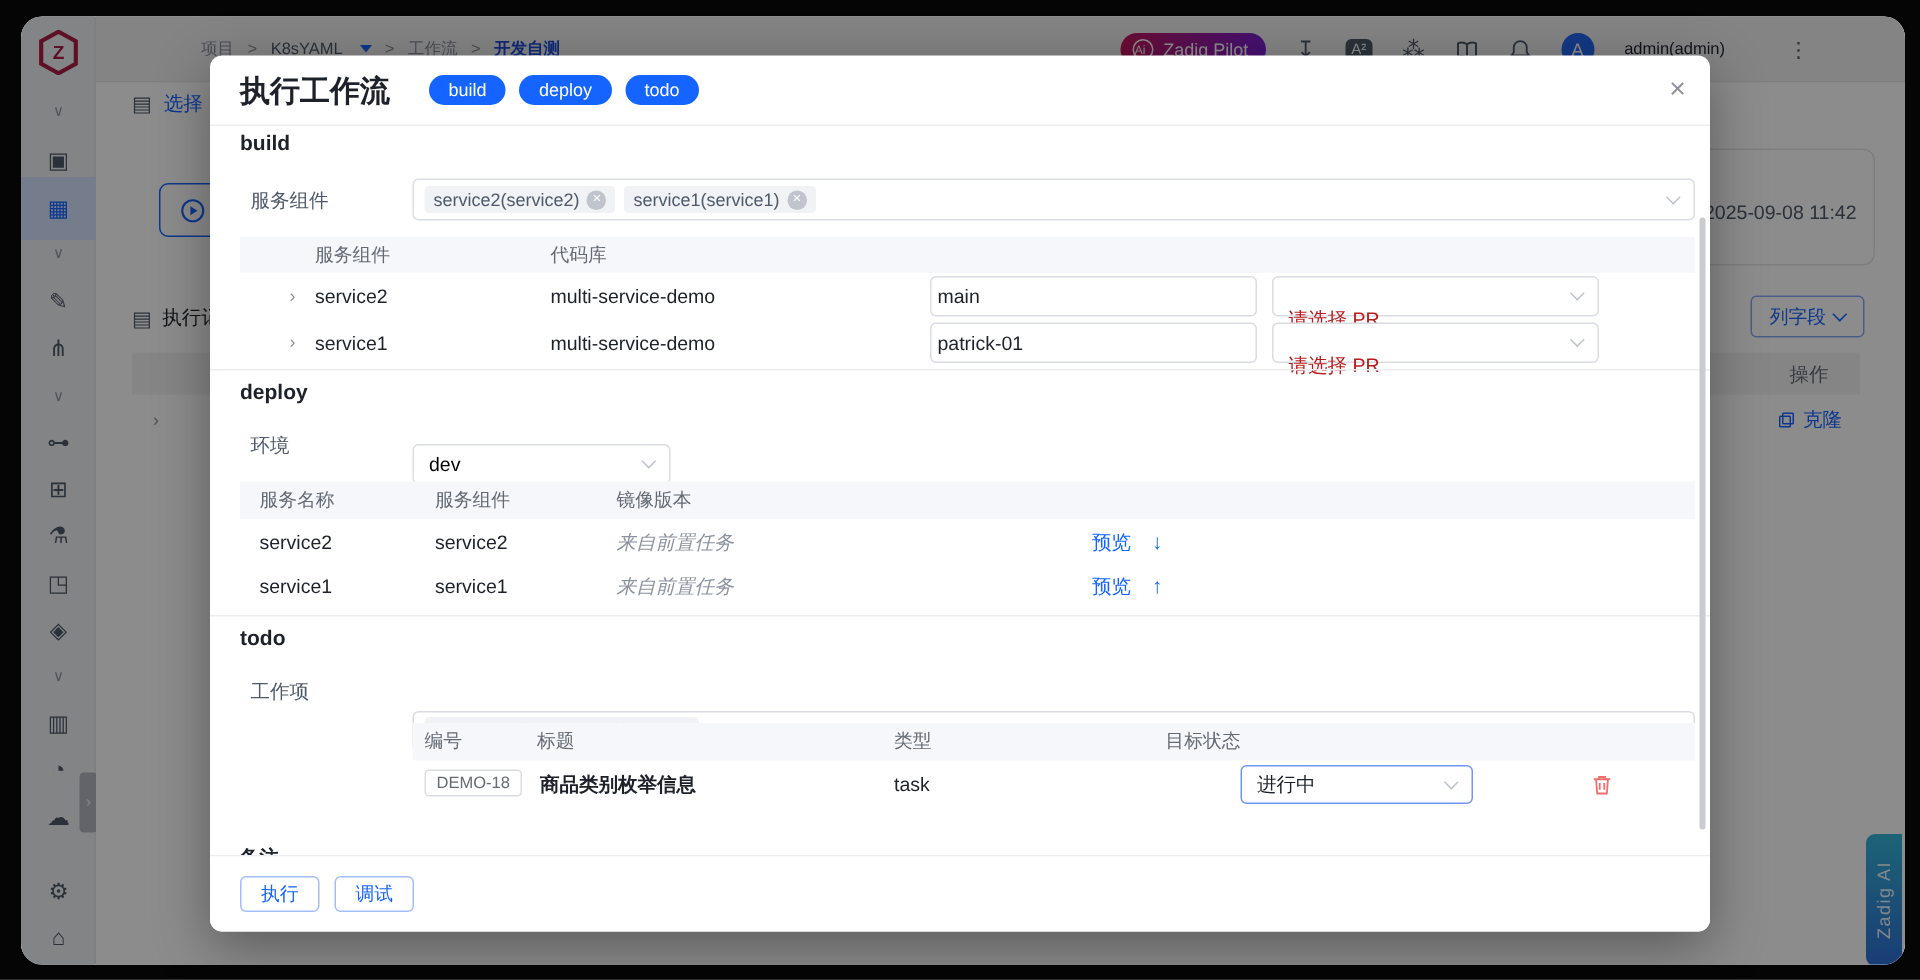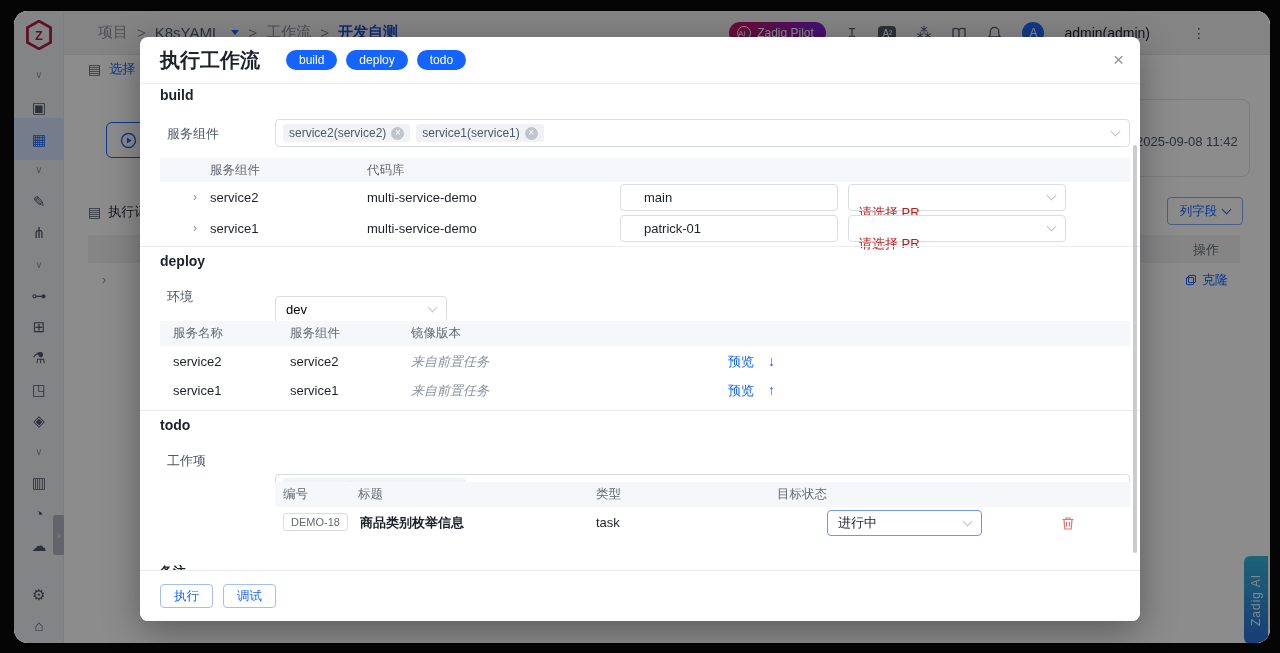--- a/index.html
+++ b/index.html
@@ -2,31 +2,31 @@
 <html><head>
 <meta charset="utf-8">
 <style>
   html,body{margin:0;padding:0;background:#000;}
   *{box-sizing:border-box;font-family:"Liberation Sans","DejaVu Sans",sans-serif;}
   .ab{position:absolute;}
   .frame{position:relative;width:1280px;height:653px;background:#050505;overflow:hidden;}
   .window{position:absolute;left:14px;top:11px;width:1256px;height:632px;background:#fff;border-radius:14px;overflow:hidden;}
   
   .topbar{left:50px;top:0;right:0;height:44px;background:#f0f1f3;border-bottom:1px solid #e3e5e8;display:flex;align-items:center;}
-  .crumbs{display:flex;align-items:center;gap:9px;margin-left:34px;font-size:15px;color:#8a8f99;white-space:nowrap;justify-content:space-between;}
+  .crumbs{display:flex;align-items:center;gap:9px;margin-left:70px;font-size:11px;color:#8a8f99;white-space:nowrap;justify-content:space-between;}
   .crumb-cur{color:#1d4ed8;font-weight:bold;}
   .crumb-proj{color:#4e5969;}
   .tri-down{width:0;height:0;border-left:4px solid transparent;border-right:4px solid transparent;border-top:5px solid #1664ff;display:inline-block;margin-left:2px;}
   .tb-right{position:absolute;right:64px;top:0;height:44px;display:flex;align-items:center;gap:20px;}
   .pilot{display:flex;align-items:center;gap:6px;background:linear-gradient(90deg,#c4175c,#7b1fd1);color:#fff;font-size:12px;padding:4px 12px 4px 8px;border-radius:12px;}
   .pilot-ic{width:14px;height:14px;border:1px solid #fff;border-radius:50%;font-size:8px;line-height:13px;}
   .tb-ic{color:#4e5969;font-size:15px;line-height:1;}
   .sq-ic{background:#4e5969;color:#fff;font-size:10px;padding:2px 4px;border-radius:4px;}
   .avatar{width:22px;height:22px;border-radius:50%;background:#2468f2;color:#fff;font-size:12px;display:flex;align-items:center;justify-content:center;}
-  .uname{font-size:14px;color:#1d2129;}
+  .uname{font-size:11px;color:#1d2129;}
   .kebab{color:#4e5969;font-size:14px;margin-left:22px;}
   
   .sidebar{left:0;top:0;width:50px;bottom:0;background:#eef0f2;border-right:1px solid #e3e5e8;}
   .side-ic{left:0;width:50px;text-align:center;font-size:15px;line-height:22px;color:#4e5969;}
   .side-chev{font-size:10px;color:#9299a3;}
   .side-active-bg{left:0;top:107px;width:50px;height:42px;background:#d6e4ff;}
   .side-active{color:#1664ff;}
   .collapse-tab{left:39px;top:504px;width:12px;height:40px;background:#b3b7bf;border-radius:3px;color:#f4f5f6;font-size:11px;display:flex;align-items:center;justify-content:center;}
   
   .bgpage{left:50px;top:44px;right:0;bottom:0;background:#fff;}
@@ -54,21 +54,21 @@
   .sec-h{font-size:14px;font-weight:bold;color:#1d2129;}
   .f-label{font-size:13px;color:#4e5969;}
   .mselect{border:1px solid #d9dce3;border-radius:4px;background:#fff;display:flex;align-items:center;padding:0 24px 0 4px;position:relative;}
   .mselect .chev{position:absolute;right:10px;}
   .tag{display:inline-flex;align-items:center;gap:5px;background:#f0f2f5;border-radius:3px;font-size:12px;color:#4e5969;padding:2px 6px;margin:0 3px;white-space:nowrap;}
   .tag-x{width:13px;height:13px;border-radius:50%;background:#c0c4cc;color:#fff;font-size:10px;line-height:12px;text-align:center;}
   .thead{background:#f5f7fa;font-size:12.5px;color:#646a73;}
   .thead span,.trow span{position:absolute;line-height:inherit;white-space:nowrap;}
   .trow{font-size:13px;color:#1d2129;}
   .muted{color:#8a919f;font-style:italic;}
-  .inp{position:absolute;height:27px;border:1px solid #d9dce3;border-radius:4px;font-size:13px;color:#1d2129;padding:0 23px;outline:none;background:#fff;}
+  .inp{position:absolute;height:27px;border:1px solid #d9dce3;border-radius:4px;font-size:13px;color:#1d2129;padding:0 4px;outline:none;background:#fff;}
   .sel{position:absolute;height:27px;border:1px solid #d9dce3;border-radius:4px;background:#fff;font-size:13px;display:flex;align-items:center;padding:0 10px;}
   .sel .chev{position:absolute;right:10px;}
   .ph{color:#b91c1c;margin-top:29px;}
   .divider{left:0;width:1000px;height:1px;background:#ebedf0;}
   .link{color:#1664ff;font-size:13px;}
   .badge{display:inline-block;border:1px solid #d9dce3;border-radius:3px;font-size:11px;color:#646a73;padding:2px 7px;background:#fff;}
   .m-foot{left:0;top:533px;width:1000px;height:51px;background:#fff;border-top:1px solid #ebedf0;border-radius:0 0 8px 8px;display:flex;align-items:center;padding-left:20px;gap:10px;}
   .btn-plain{border:1px solid #a3bdf8;color:#1664ff;background:#fff;border-radius:4px;font-size:12.5px;padding:5px 13px;line-height:1;}
   .scroll-thumb{left:993px;top:108px;width:4px;height:408px;background:#c9cbd0;border-radius:2px;}
 </style>

